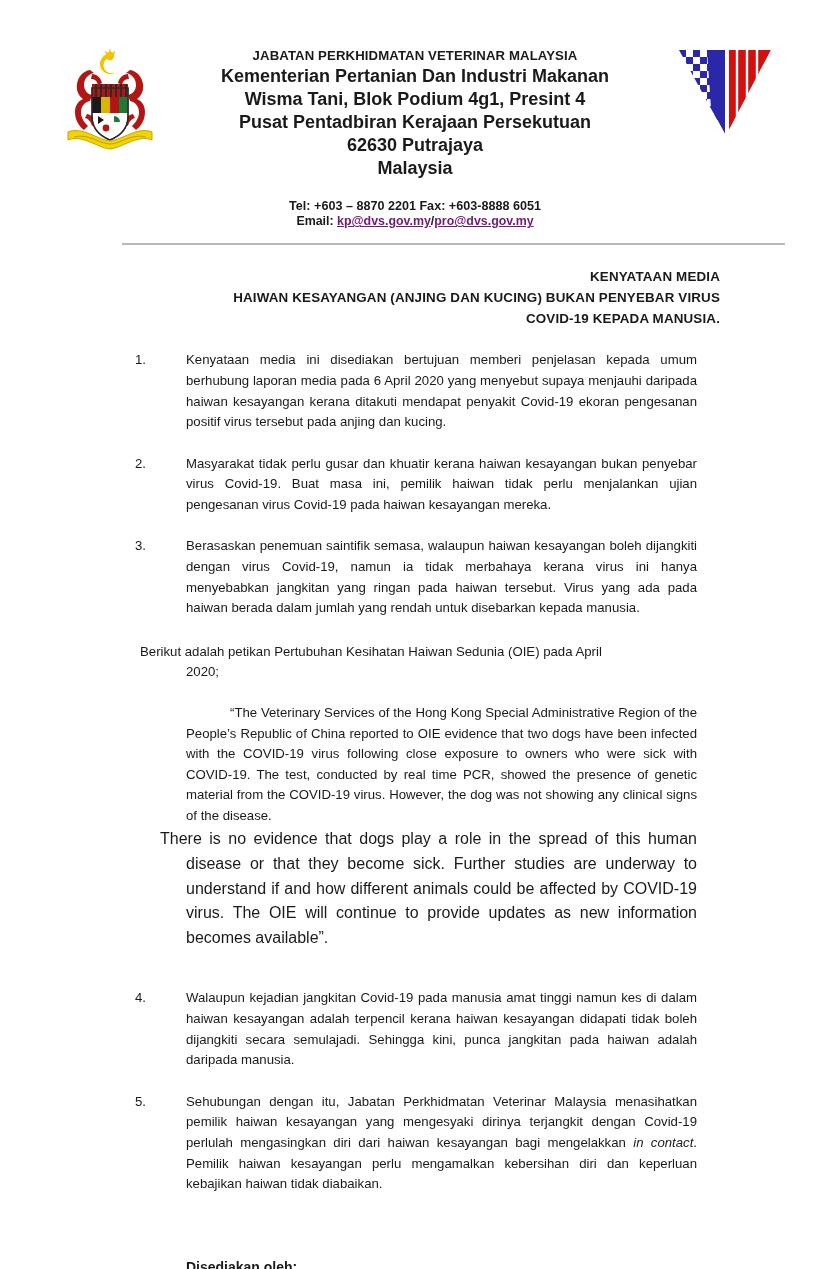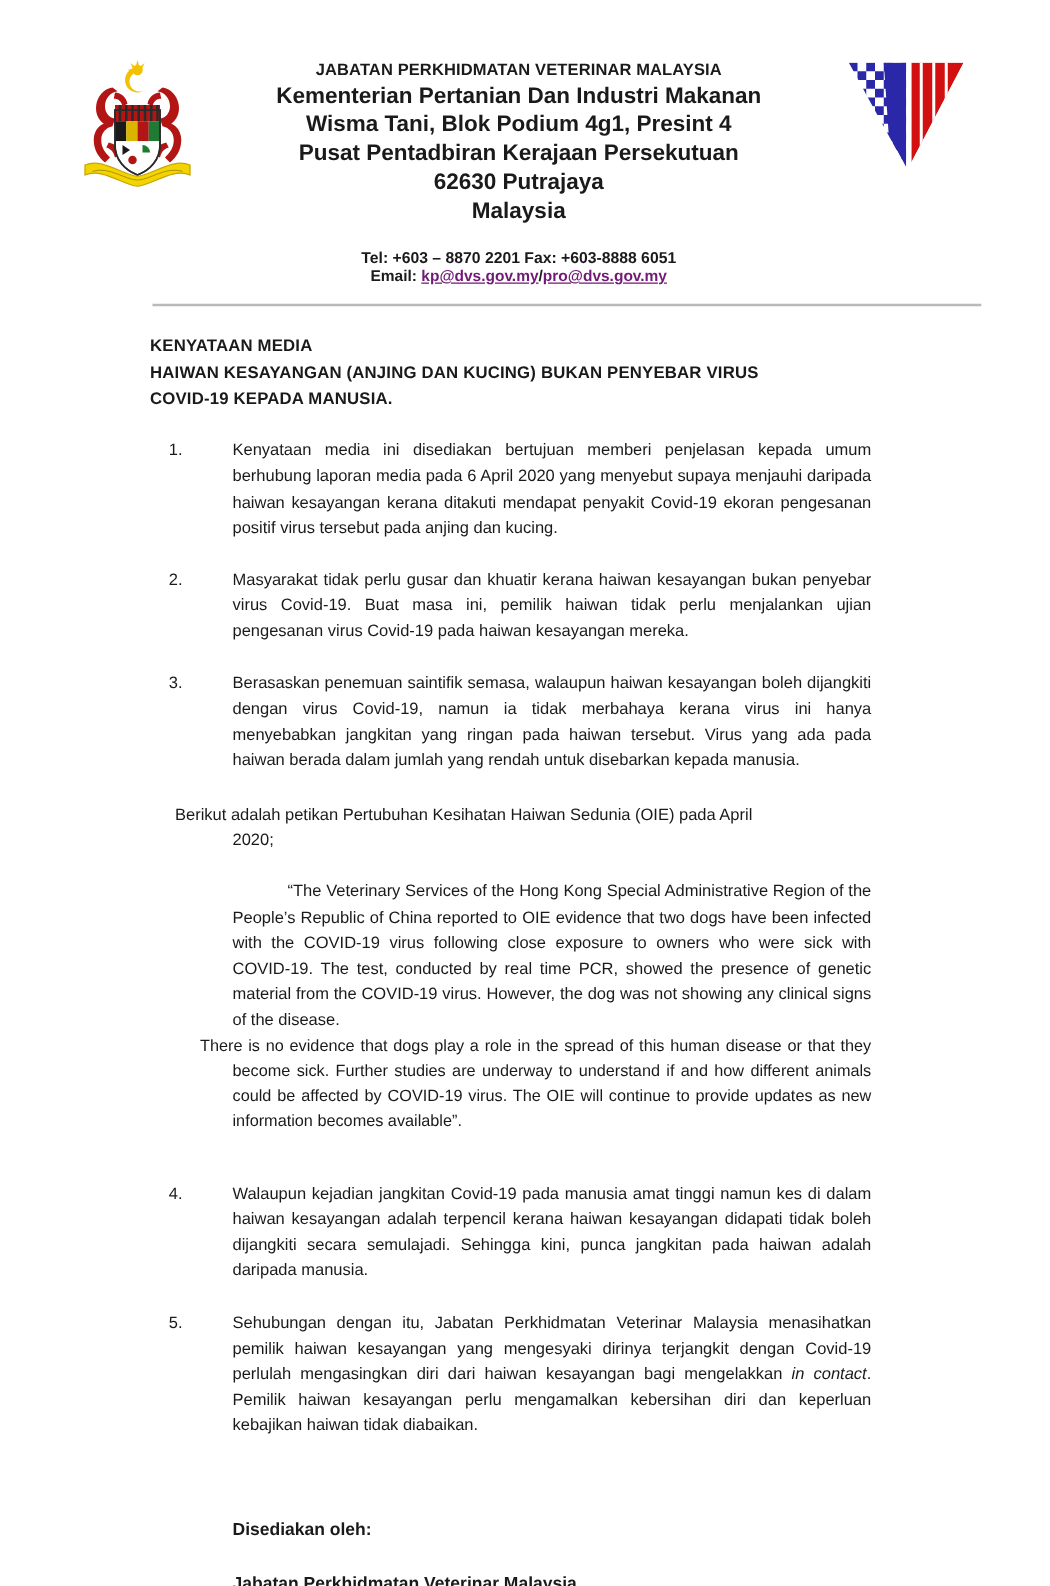--- a/index.html
+++ b/index.html
@@ -65,21 +65,21 @@
 
   .rule {
     height: 2px;
     background: #b9b9b9;
     margin: 13px 55px 0 122px;
     width: 663px;
   }
 
   
   .doc-title {
-    text-align: left;
+    text-align: right;
     font-weight: bold;
     font-size: 13.4px;
     line-height: 1.55;
     margin: 22px auto 0 auto;
     width: 600px;
     letter-spacing: .15px;
   }
 
   
   .body-area {
@@ -120,21 +120,21 @@
 
   .quote-block {
     font-size: 13.2px;
     line-height: 1.56;
     text-align: justify;
     margin-top: 20px;
     padding-left: 51px;
     text-indent: 44px;
   }
   .quote-block-2 {
-    font-size: 13px;
+    font-size: 16px;
     line-height: 1.56;
     text-align: justify;
     margin-top: 0px;
     padding-left: 51px;
     text-indent: -26px;
   }
 
   .signoff {
     margin-top: 62px;
     padding-left: 51px;

